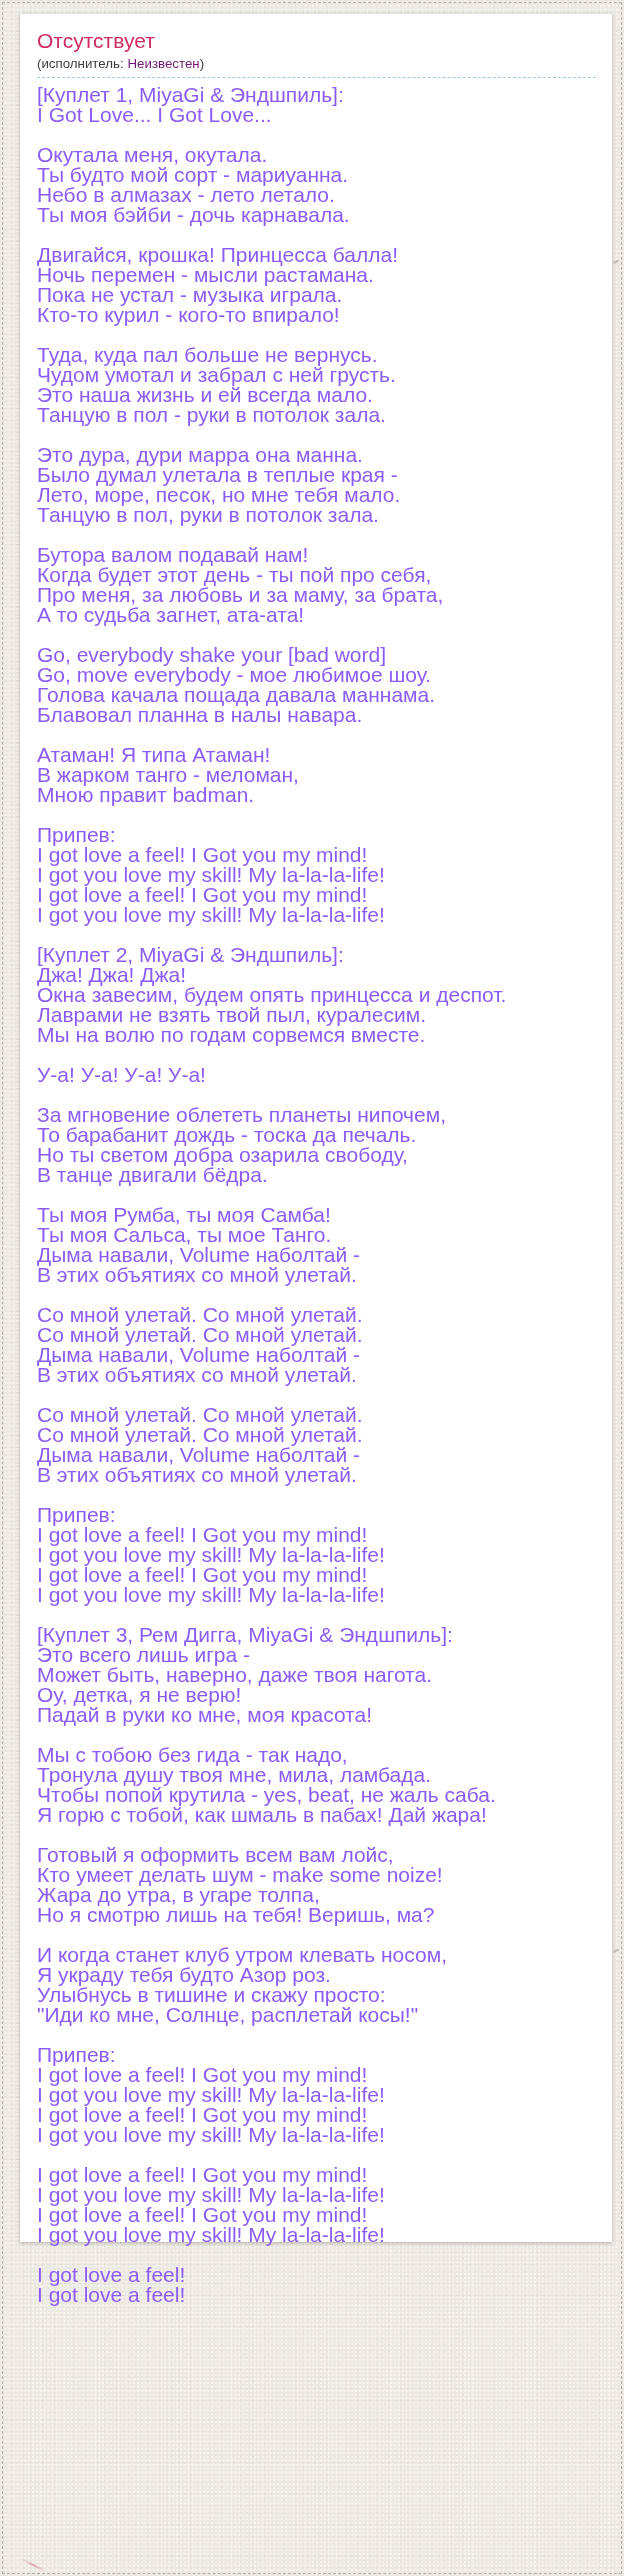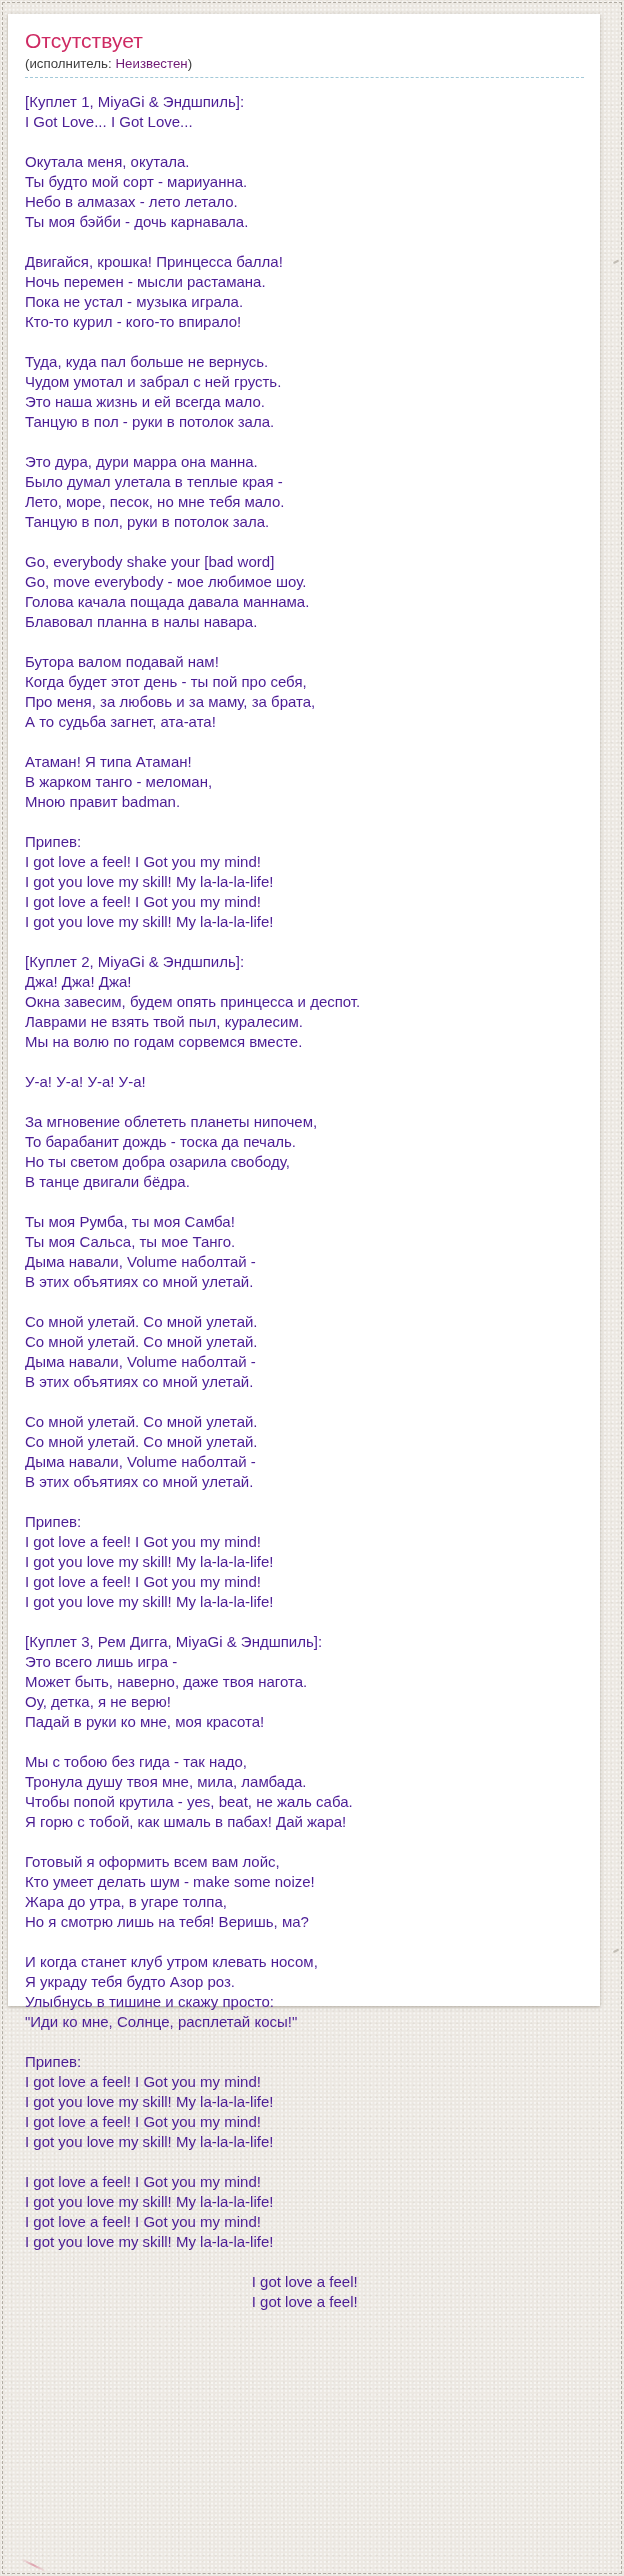--- a/index.html
+++ b/index.html
@@ -13,65 +13,65 @@
     background-size:3.9px 3.9px,6.2px 6.2px;
     background-position:0 0,2.3px 3.1px;
   }
   .stitch-frame{
     position:absolute;inset:1.6px;
     border:1.6px dashed #b0aba2;
     pointer-events:none;
   }
   .speck{position:absolute;width:5.5px;height:1.6px;background:rgba(140,132,120,.45);border-radius:1.6px;transform:rotate(-25deg);}
   .card{
-    position:absolute;left:8px;top:14px;width:592px;height:1992px;
+    position:absolute;left:20px;top:14px;width:592px;height:2228px;
     background:#ffffff;
     box-shadow:0 0.8px 3.1px rgba(110,100,86,.5);
     box-sizing:border-box;
     padding:15px 15.6px 0 17px;
   }
   h1.song-title{
     margin:0 0 3.1px 0;
     font-size:21px;line-height:23.4px;font-weight:400;
     color:#ce2a63;
   }
   .artist-line{
     font-size:13.3px;line-height:15.6px;color:#3e3e3e;
     padding-bottom:5.5px;
     border-bottom:0.8px dashed #a3c9d9;
   }
   .artist-link{color:#701a75;text-decoration:none;margin-left:3.9px;cursor:pointer;}
   .lyrics{
-    margin-top:14px;
-    font-size:15px;line-height:20px;color:#4c1d95;
+    margin-top:7px;
+    font-size:21px;line-height:20px;color:#8b5cf6;
   }
   .lyrics p.stanza{margin:0 0 20px 0;padding:0;}
-  .lyrics p.stanza:last-child{margin-bottom:0;text-align:center;}
+  .lyrics p.stanza:last-child{margin-bottom:0;}
   .scratch{
     position:absolute;left:19.5px;top:2564px;width:26.5px;height:1.6px;
     background:linear-gradient(90deg, rgba(224,150,165,0), rgba(213,120,142,.65), rgba(224,150,165,.05));
     transform:rotate(26deg);border-radius:1.6px;
   }
 </style>
 </head>
 <body>
 
 <div class="stitch-frame"></div>
 
 <div class="card">
   <h1 class="song-title">Отсутствует</h1>
   <div class="artist-line"><span>(исполнитель:</span><a class="artist-link" href="#">Неизвестен</a><span>)</span></div>
   <div class="lyrics">
       <p class="stanza">[Куплет 1, MiyaGi &amp; Эндшпиль]:<br>I Got Love... I Got Love...</p>
       <p class="stanza">Окутала меня, окутала.<br>Ты будто мой сорт - мариуанна.<br>Небо в алмазах - лето летало.<br>Ты моя бэйби - дочь карнавала.</p>
       <p class="stanza">Двигайся, крошка! Принцесса балла!<br>Ночь перемен - мысли растамана.<br>Пока не устал - музыка играла.<br>Кто-то курил - кого-то впирало!</p>
       <p class="stanza">Туда, куда пал больше не вернусь.<br>Чудом умотал и забрал с ней грусть.<br>Это наша жизнь и ей всегда мало.<br>Танцую в пол - руки в потолок зала.</p>
       <p class="stanza">Это дура, дури марра она манна.<br>Было думал улетала в теплые края -<br>Лето, море, песок, но мне тебя мало.<br>Танцую в пол, руки в потолок зала.</p>
+      <p class="stanza">Бутора валом подавай нам!<br>Когда будет этот день - ты пой про себя,<br>Про меня, за любовь и за маму, за брата,<br>А то судьба загнет, ата-ата!</p>
       <p class="stanza">Go, everybody shake your [bad word]<br>Go, move everybody - мое любимое шоу.<br>Голова качала пощада давала маннама.<br>Блавовал планна в налы навара.</p>
-      <p class="stanza">Бутора валом подавай нам!<br>Когда будет этот день - ты пой про себя,<br>Про меня, за любовь и за маму, за брата,<br>А то судьба загнет, ата-ата!</p>
       <p class="stanza">Атаман! Я типа Атаман!<br>В жарком танго - меломан,<br>Мною правит badman.</p>
       <p class="stanza">Припев:<br>I got love a feel! I Got you my mind!<br>I got you love my skill! My la-la-la-life!<br>I got love a feel! I Got you my mind!<br>I got you love my skill! My la-la-la-life!</p>
       <p class="stanza">[Куплет 2, MiyaGi &amp; Эндшпиль]:<br>Джа! Джа! Джа!<br>Окна завесим, будем опять принцесса и деспот.<br>Лаврами не взять твой пыл, куралесим.<br>Мы на волю по годам сорвемся вместе.</p>
       <p class="stanza">У-а! У-а! У-а! У-а!</p>
       <p class="stanza">За мгновение облететь планеты нипочем,<br>То барабанит дождь - тоска да печаль.<br>Но ты светом добра озарила свободу,<br>В танце двигали бёдра.</p>
       <p class="stanza">Ты моя Румба, ты моя Самба!<br>Ты моя Сальса, ты мое Танго.<br>Дыма навали, Volume наболтай -<br>В этих объятиях со мной улетай.</p>
       <p class="stanza">Со мной улетай. Со мной улетай.<br>Со мной улетай. Со мной улетай.<br>Дыма навали, Volume наболтай -<br>В этих объятиях со мной улетай.</p>
       <p class="stanza">Со мной улетай. Со мной улетай.<br>Со мной улетай. Со мной улетай.<br>Дыма навали, Volume наболтай -<br>В этих объятиях со мной улетай.</p>
       <p class="stanza">Припев:<br>I got love a feel! I Got you my mind!<br>I got you love my skill! My la-la-la-life!<br>I got love a feel! I Got you my mind!<br>I got you love my skill! My la-la-la-life!</p>
       <p class="stanza">[Куплет 3, Рем Дигга, MiyaGi &amp; Эндшпиль]:<br>Это всего лишь игра -<br>Может быть, наверно, даже твоя нагота.<br>Оу, детка, я не верю!<br>Падай в руки ко мне, моя красота!</p>

